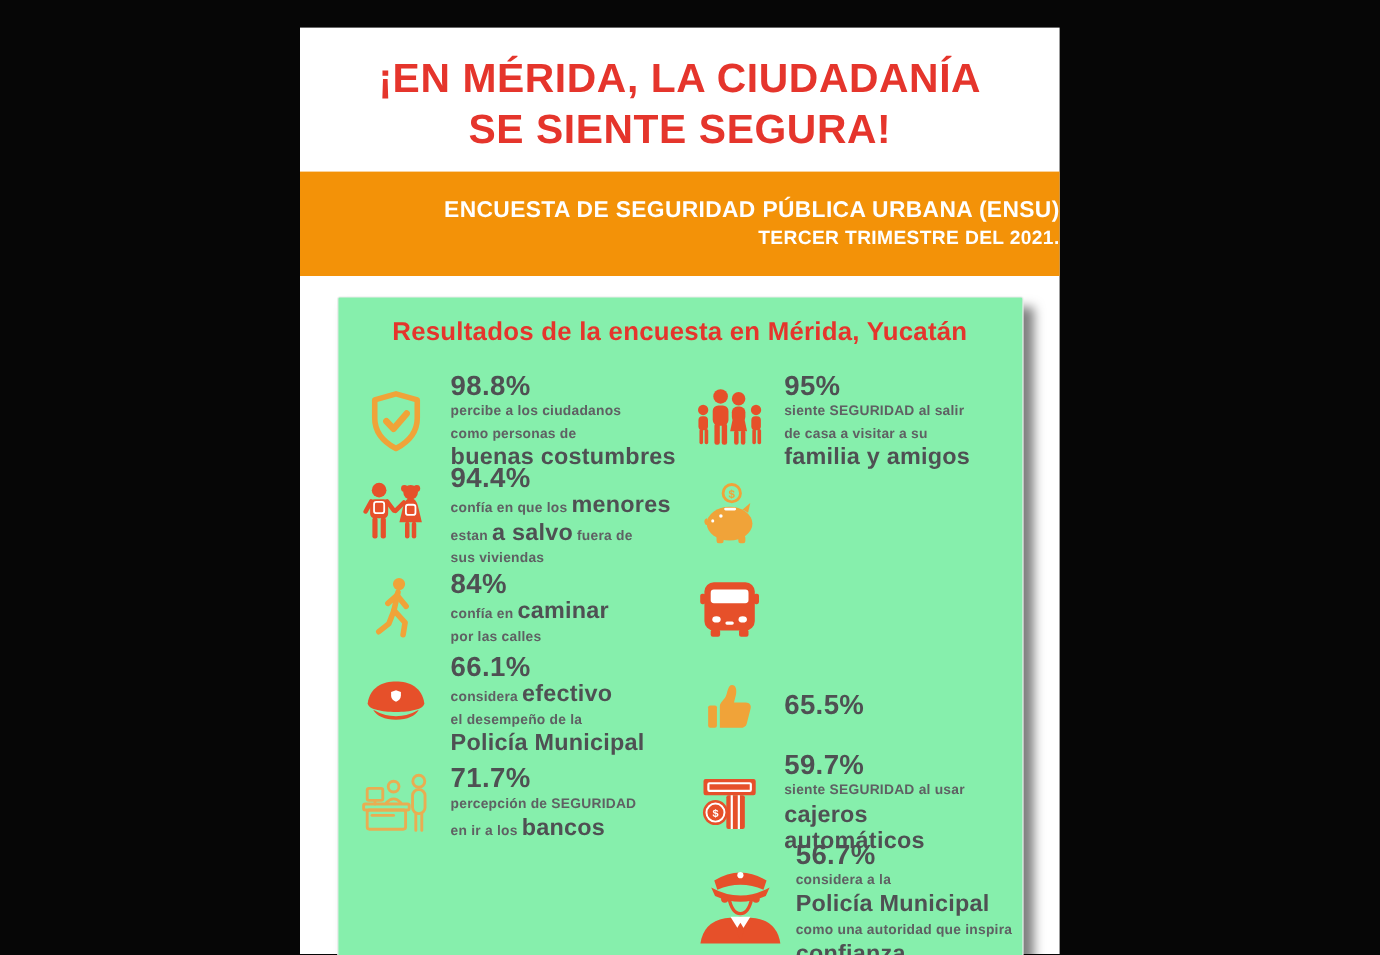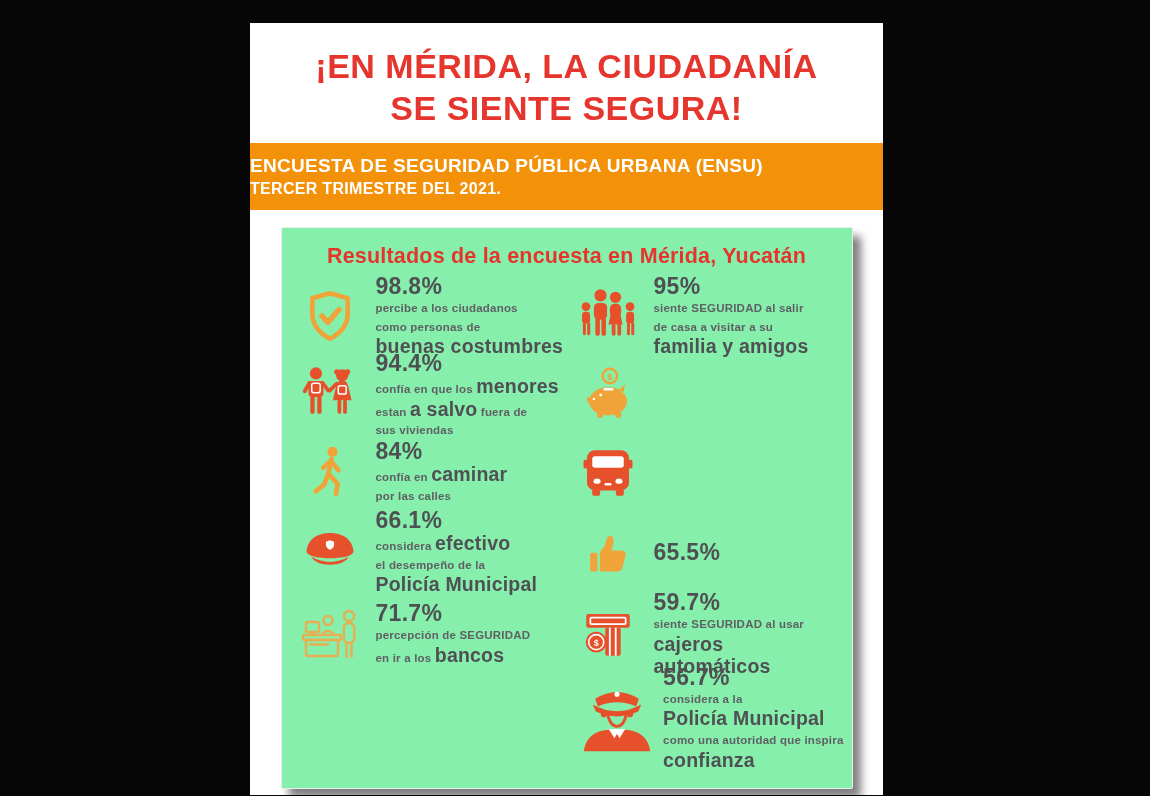--- a/index.html
+++ b/index.html
@@ -14,37 +14,37 @@
   }
   .poster-header{
     height:112px;display:flex;flex-direction:column;justify-content:center;
     align-items:center;padding-top:8px;
   }
   .poster-title{
     color:var(--title-red,#e5352c);font-weight:700;font-size:34px;
     line-height:42px;text-align:center;letter-spacing:.5px;
   }
   .banner{
-    height:67px;background:var(--band-orange,#f39208);color:#fff;
-    display:flex;flex-direction:column;justify-content:center;align-items:flex-start;gap:3px;
+    height:87px;background:var(--band-orange,#f39208);color:#fff;
+    display:flex;flex-direction:column;justify-content:center;align-items:flex-end;gap:3px;
   }
   .banner-line1{font-size:19px;font-weight:700;letter-spacing:.3px;}
   .banner-line2{font-size:16px;font-weight:700;letter-spacing:.3px;}
   .results-card{
     width:570px;height:560px;margin:17px auto 0;background:#86efac;
     border:1px solid #ececec;border-radius:2px;
     box-shadow:8px 9px 9px rgba(0,0,0,.5);
     overflow:hidden;
   }
   .results-title{
     margin-top:16px;text-align:center;color:var(--title-red,#e5352c);
     font-weight:700;font-size:21.5px;letter-spacing:.2px;
   }
   .stats-grid{
-    display:grid;margin-top:7px;padding:0 8px 0 6px;
+    display:grid;margin-top:22px;padding:0 8px 0 6px;
     grid-template-columns:1fr 1fr;
     grid-template-rows:80px 78px 76px 84px 80px 88px;
   }
   .stat{display:flex;align-items:center;}
   .stat--center{grid-column:1 / -1;justify-content:flex-end;}
   .stat-icon{
     width:84px;min-width:84px;display:flex;align-items:center;justify-content:center;
   }
   .stat-icon svg{width:54px;height:54px;}
   [data-name="family-icon"] svg,[data-name="children-icon"] svg{width:60px;height:60px;}

